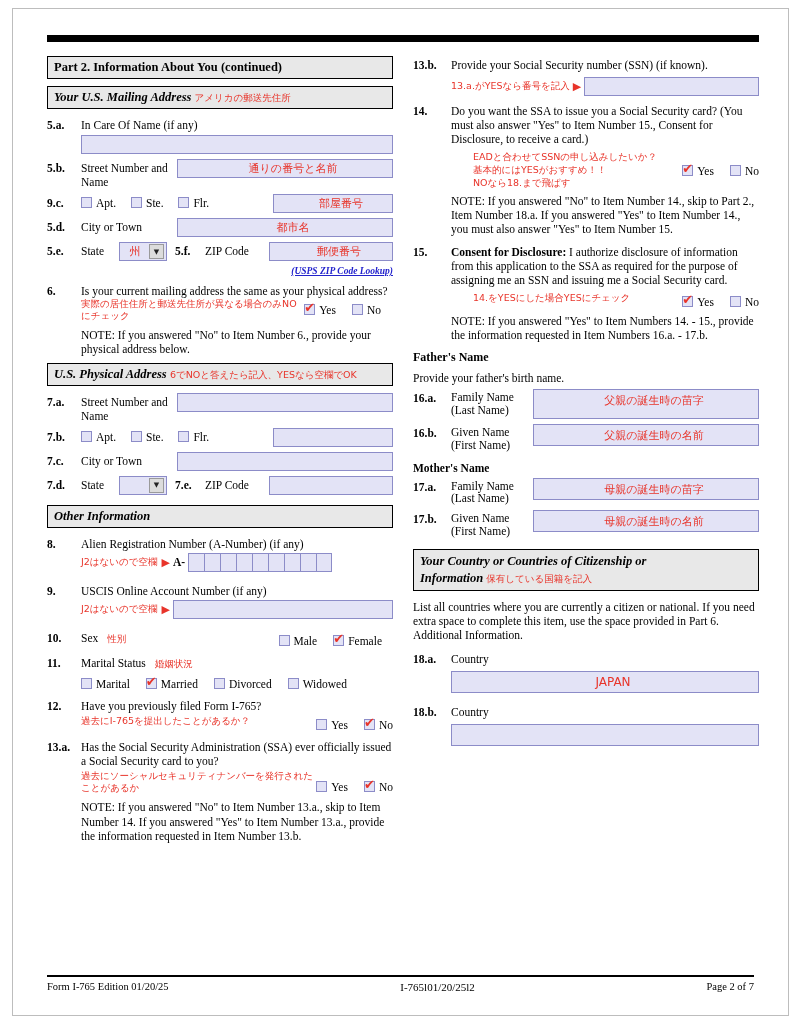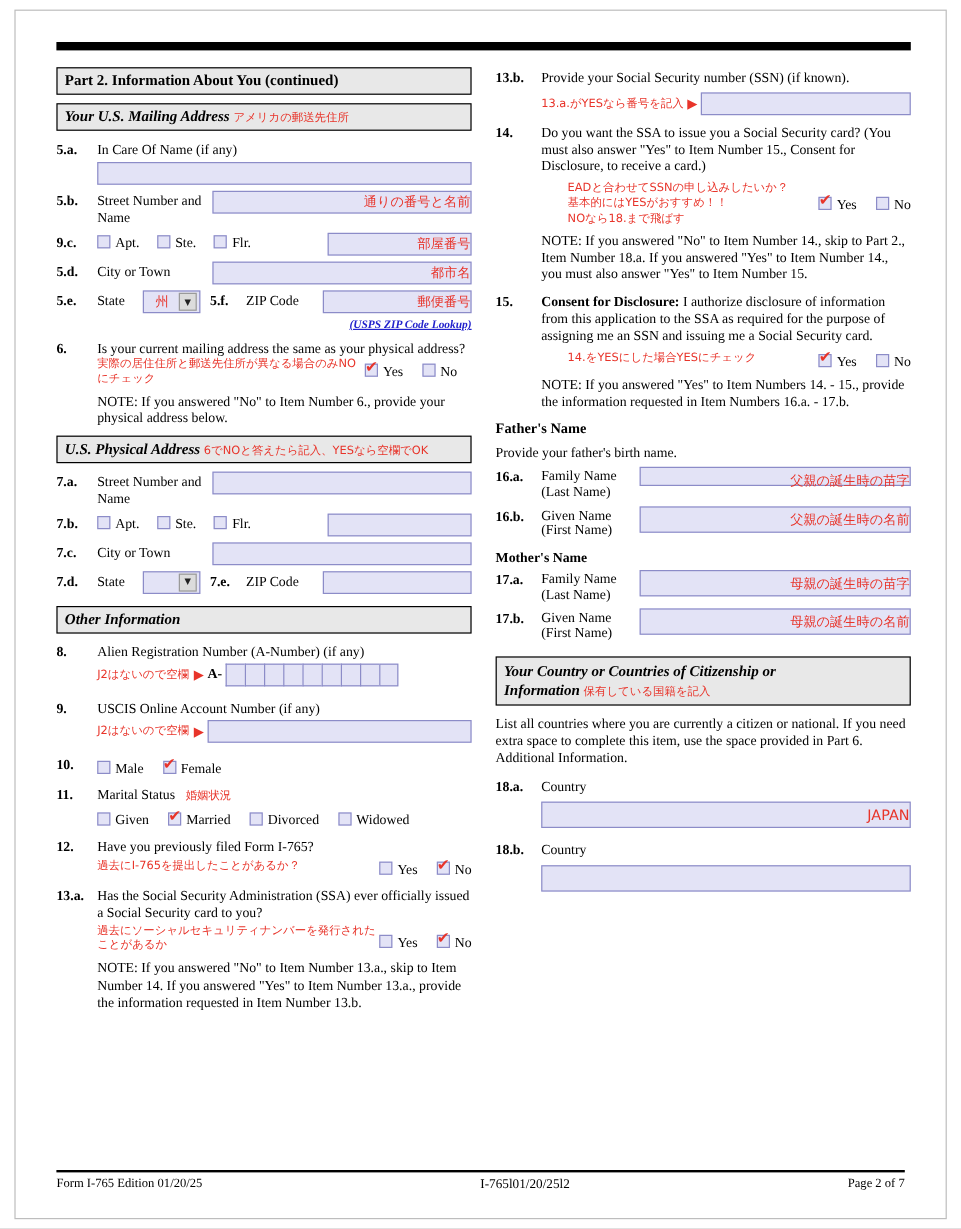--- a/index.html
+++ b/index.html
@@ -35,21 +35,21 @@
     padding-top:3px;
   }
   .lbl{font-size:11.5px;line-height:1.22;padding-top:2px;}
   .lbl b{font-weight:bold;}
   .field{
     flex:1;height:19px;border:1px solid #8c8cc8;background:#e3e3f6;
     margin-left:4px;box-sizing:border-box;
   }
   .field.filled{
     color:#e8342a;font-family:"DejaVu Sans", sans-serif;font-size:11px;
-    text-align:right;line-height:18px;padding-left:16px;
+    text-align:center;line-height:18px;padding-left:16px;
   }
   .jp{color:#e8342a;font-family:"DejaVu Sans", sans-serif;font-size:9.5px;}
   .cb{
     width:11px;height:11px;border:1px solid #8c8cc8;background:#e3e3f6;
     display:inline-block;vertical-align:-1px;margin-right:4px;box-sizing:border-box;
     position:relative;
   }
   .cb.checked{border-color:#8c8cc8;}
   .cb.checked::after{
     content:"✔";position:absolute;left:-1px;top:-5px;color:#e8342a;
@@ -242,35 +242,39 @@
             <div class="subrow" style="margin-top:2px">
               <span class="jp" style="margin-right:4px">J2はないので空欄</span>
               <span class="arrowred" style="margin-right:3px">▶</span>
               <span class="field" style="margin-left:0;flex:1"></span>
             </div>
           </div>
         </div>
 
         <div class="row">
           <div class="num">10.</div>
+          <div class="lbl" style="flex:1">
+            <span>Sex</span>
+            <span class="jp" style="margin-left:6px">性別</span>
+          </div>
           <div style="padding-top:2px;white-space:nowrap">
             <span class="cbopt"><span class="cb"></span><span>Male</span></span>
             <span class="cbopt" style="margin-right:11px"><span class="cb checked"></span><span>Female</span></span>
           </div>
         </div>
 
         <div class="row">
           <div class="num">11.</div>
           <div style="flex:1">
             <div class="lbl">
               <span>Marital Status</span>
               <span class="jp" style="margin-left:6px">婚姻状況</span>
             </div>
             <div style="margin-top:4px;white-space:nowrap">
-              <span class="cbopt"><span class="cb"></span><span>Given</span></span>
+              <span class="cbopt"><span class="cb"></span><span>Marital</span></span>
               <span class="cbopt"><span class="cb checked"></span><span>Married</span></span>
               <span class="cbopt"><span class="cb"></span><span>Divorced</span></span>
               <span class="cbopt" style="margin-right:0"><span class="cb"></span><span>Widowed</span></span>
             </div>
           </div>
         </div>
 
         <div class="row">
           <div class="num">12.</div>
           <div style="flex:1">
@@ -282,21 +286,21 @@
                 <span class="cbopt" style="margin-right:0"><span class="cb checked"></span><span>No</span></span>
               </div>
             </div>
           </div>
         </div>
 
         <div class="row">
           <div class="num">13.a.</div>
           <div style="flex:1">
             <div class="lbl">Has the Social Security Administration (SSA) ever officially issued a Social Security card to you?</div>
-            <div style="display:flex;align-items:center;margin-top:2px">
+            <div style="display:flex;align-items:flex-end;margin-top:2px">
               <div class="jp" style="flex:1;line-height:1.35">過去にソーシャルセキュリティナンバーを発行されたことがあるか</div>
               <div style="white-space:nowrap;padding-top:6px">
                 <span class="cbopt"><span class="cb"></span><span>Yes</span></span>
                 <span class="cbopt" style="margin-right:0"><span class="cb checked"></span><span>No</span></span>
               </div>
             </div>
           </div>
         </div>
         <div class="note">NOTE:  If you answered "No" to Item Number 13.a., skip to Item Number 14.  If you answered "Yes" to Item Number 13.a., provide the information requested in Item Number 13.b.</div>
       </div>
@@ -347,21 +351,21 @@
 
         <div style="font-size:12px;font-weight:bold;margin:8px 0 4px 0">Father's Name</div>
         <div class="lbl" style="margin-bottom:4px">Provide your father's birth name.</div>
 
         <div class="row">
           <div class="num" style="width:38px;flex:0 0 38px">16.a.</div>
           <div class="lbl" style="width:78px;line-height:1.1">
             <div>Family Name</div>
             <div>(Last Name)</div>
           </div>
-          <div class="field filled" style="height:16px;line-height:21px">父親の誕生時の苗字</div>
+          <div class="field filled" style="height:30px;line-height:21px">父親の誕生時の苗字</div>
         </div>
         <div class="row">
           <div class="num" style="width:38px;flex:0 0 38px">16.b.</div>
           <div class="lbl" style="width:78px;line-height:1.1">
             <div>Given Name</div>
             <div>(First Name)</div>
           </div>
           <div class="field filled" style="height:22px;line-height:21px">父親の誕生時の名前</div>
         </div>
 

